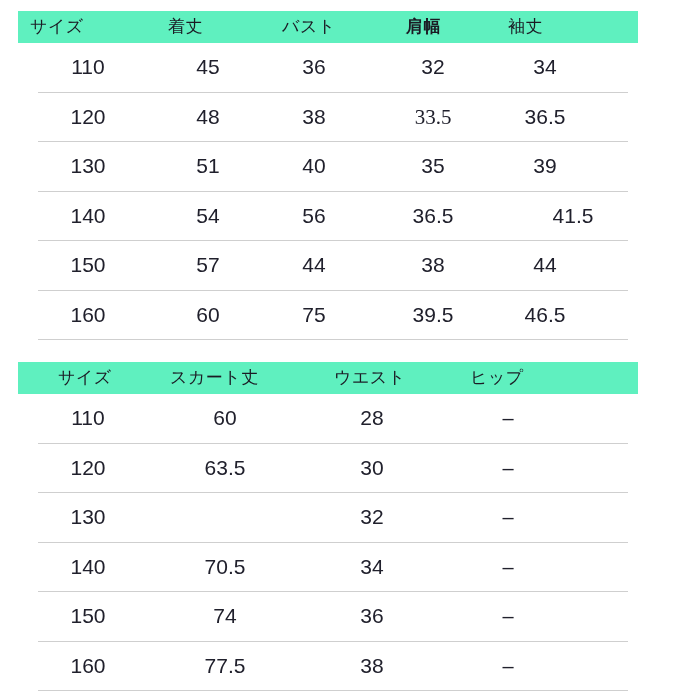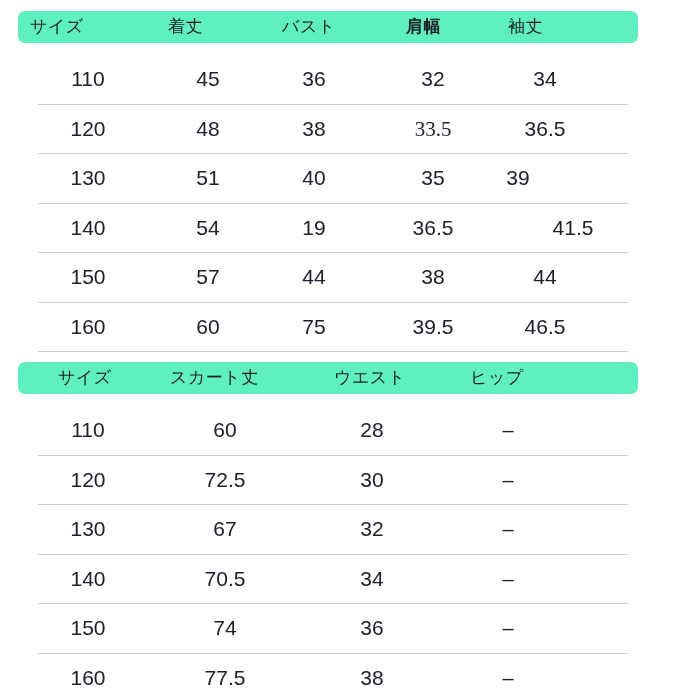--- a/index.html
+++ b/index.html
@@ -27,38 +27,38 @@
     width: 700px;
   }
   #table-tops  { top: 0px; }
   #table-bottoms { top: 351px; }
 
   
   .header-bar {
     position: relative;
     margin: 11px 62px 0 18px;
     height: 32px;
-    border-radius: 7px;
+    border-radius: 0;
     background: #5ff0bf;
   }
   .header-cell {
     position: absolute;
     top: 0;
     height: 32px;
     line-height: 32px;
     font-size: 17px;
     color: #1b1b24;
     white-space: nowrap;
     letter-spacing: 0.5px;
   }
 
   
   .rows {
     position: relative;
-    margin-top: 12px;
+    margin-top: 0px;
     border-radius: 27px;
   }
   .data-row {
     position: relative;
     height: 48.5px;
     border-bottom: 1px solid #cfcfcf;
     margin: 0 72px 0 38px;
   }
   .data-row:last-child {
     border-bottom: 1px solid #cfcfcf;
@@ -108,27 +108,27 @@
         <span class="cell" style="left:246px;width:60px;">38</span>
         <span class="cell" style="left:355px;width:80px;font-family:Liberation Serif, serif;">33.5</span>
         <span class="cell" style="left:467px;width:80px;">36.5</span>
       </div>
 
       <div class="data-row">
         <span class="cell" style="left:20px;width:60px;">130</span>
         <span class="cell" style="left:140px;width:60px;">51</span>
         <span class="cell" style="left:246px;width:60px;">40</span>
         <span class="cell" style="left:355px;width:80px;">35</span>
-        <span class="cell" style="left:440px;width:80px;">39</span>
+        <span class="cell" style="left:467px;width:80px;">39</span>
       </div>
 
       <div class="data-row">
         <span class="cell" style="left:20px;width:60px;">140</span>
         <span class="cell" style="left:140px;width:60px;">54</span>
-        <span class="cell" style="left:246px;width:60px;">19</span>
+        <span class="cell" style="left:246px;width:60px;">56</span>
         <span class="cell" style="left:355px;width:80px;">36.5</span>
         <span class="cell" style="left:495px;width:80px;">41.5</span>
       </div>
 
       <div class="data-row">
         <span class="cell" style="left:20px;width:60px;">150</span>
         <span class="cell" style="left:140px;width:60px;">57</span>
         <span class="cell" style="left:246px;width:60px;">44</span>
         <span class="cell" style="left:355px;width:80px;">38</span>
         <span class="cell" style="left:467px;width:80px;">44</span>
@@ -158,28 +158,27 @@
 
       <div class="data-row">
         <span class="cell" style="left:20px;width:60px;">110</span>
         <span class="cell" style="left:147px;width:80px;">60</span>
         <span class="cell" style="left:304px;width:60px;">28</span>
         <span class="cell dash" style="left:440px;width:60px;">–</span>
       </div>
 
       <div class="data-row">
         <span class="cell" style="left:20px;width:60px;">120</span>
-        <span class="cell" style="left:147px;width:80px;">72.5</span>
+        <span class="cell" style="left:147px;width:80px;">63.5</span>
         <span class="cell" style="left:304px;width:60px;">30</span>
         <span class="cell dash" style="left:440px;width:60px;">–</span>
       </div>
 
       <div class="data-row">
         <span class="cell" style="left:20px;width:60px;">130</span>
-        <span class="cell" style="left:147px;width:80px;">67</span>
         <span class="cell" style="left:304px;width:60px;">32</span>
         <span class="cell dash" style="left:440px;width:60px;">–</span>
       </div>
 
       <div class="data-row">
         <span class="cell" style="left:20px;width:60px;">140</span>
         <span class="cell" style="left:147px;width:80px;">70.5</span>
         <span class="cell" style="left:304px;width:60px;">34</span>
         <span class="cell dash" style="left:440px;width:60px;">–</span>
       </div>

